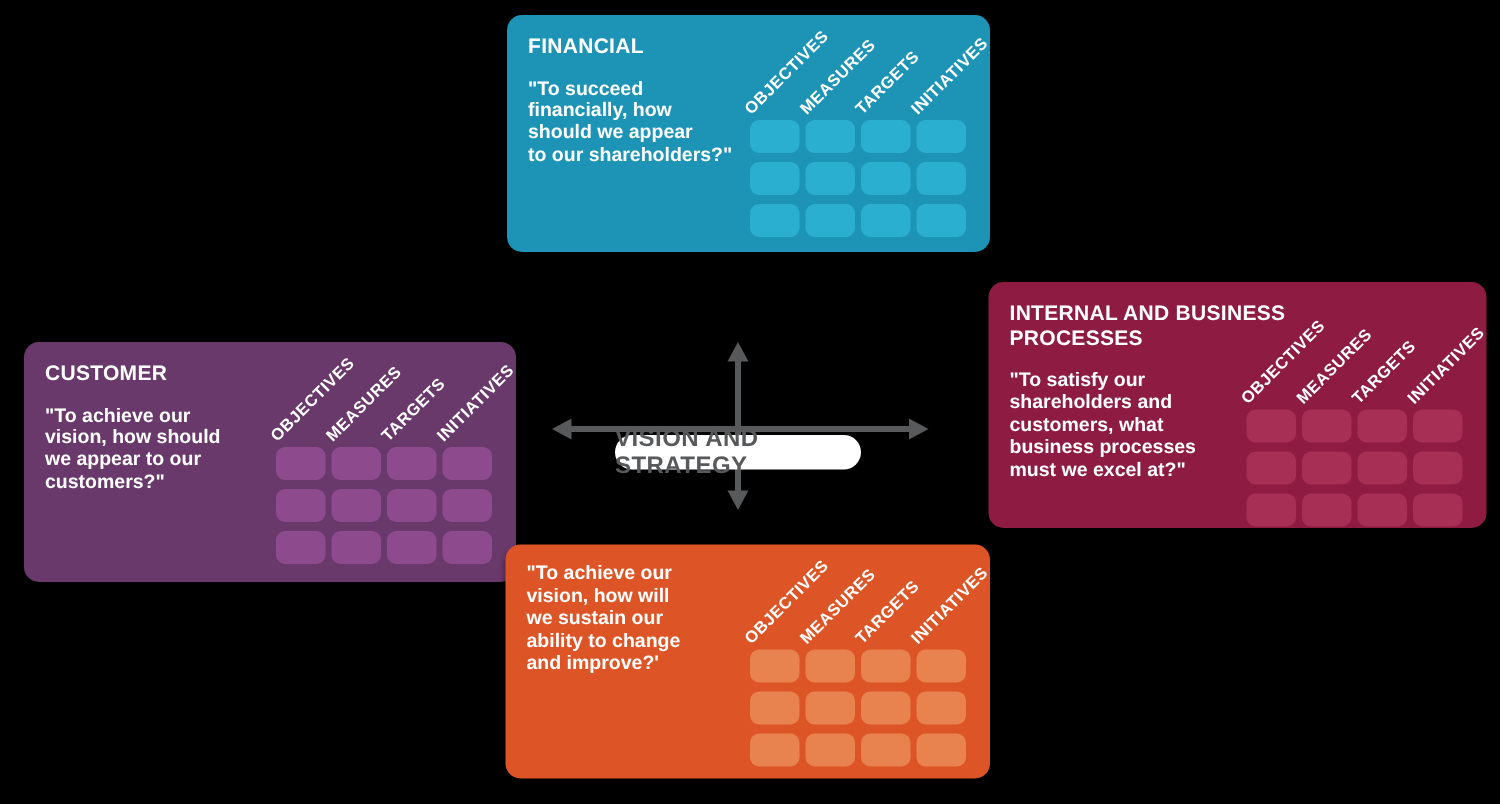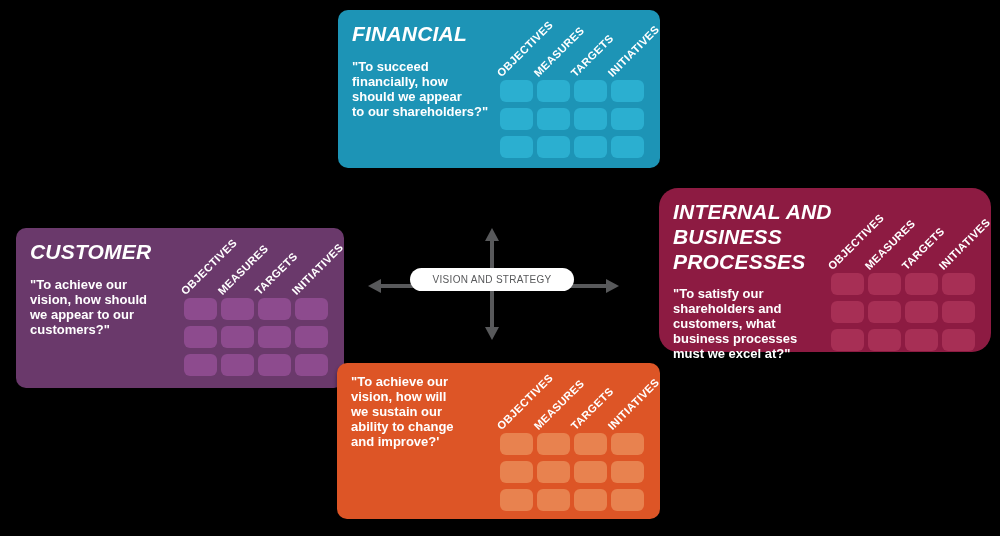--- a/index.html
+++ b/index.html
@@ -18,38 +18,37 @@
 
   
   .panel {
     position: absolute;
     background: var(--bg);
     border-radius: 10px;
     box-shadow: 0 3px 4px rgba(0,0,0,0.45);
   }
   .financial { left: 338px; top: 10px;  width: 322px; height: 158px; }
   .customer  { left: 16px;  top: 188px; width: 328px; height: 160px; margin-top: 40px; }
-  .internal  { left: 659px; top: 188px; width: 332px; height: 164px; border-radius: 19px; }
+  .internal  { left: 659px; top: 188px; width: 332px; height: 164px; }
   .learning  { left: 337px; top: 363px; width: 323px; height: 156px; }
 
   .text-col {
     position: absolute;
     left: 14px;
     top: 12px;
     width: 205px;
   }
   .panel-title {
-    font-size: 21px;
+    font-size: 14px;
     font-weight: bold;
     line-height: 1.18;
     color: #ffffff;
     white-space: pre-line;
     margin-bottom: 13px;
     letter-spacing: 0.2px;
-    font-style: italic;
   }
   .panel-quote {
     font-size: 13px;
     font-weight: bold;
     line-height: 1.15;
     color: #ffffff;
     white-space: pre-line;
   }
 
   
@@ -123,29 +122,29 @@
     border-right: 13px solid var(--arrow);
   }
   .ah.right {
     left: 606px; top: 279px;
     border-top: 7px solid transparent;
     border-bottom: 7px solid transparent;
     border-left: 13px solid var(--arrow);
   }
   .pill {
     position: absolute;
-    left: 410px; top: 268px;
+    left: 410px; top: 290px;
     width: 164px; height: 23px;
     background: var(--pill-bg);
     border-radius: 12px;
     display: flex;
     align-items: center;
     justify-content: center;
-    font-size: 10px;
-    font-weight: normal;
+    font-size: 16px;
+    font-weight: bold;
     color: var(--pill-text);
     letter-spacing: 0.3px;
     z-index: 2;
   }
 </style>
 </head>
 <body>
 
 <div id="stage" style="--bgcolor: #000000; --arrow: #58595b; --pill-bg: #ffffff; --pill-text: #58595b;">
 

